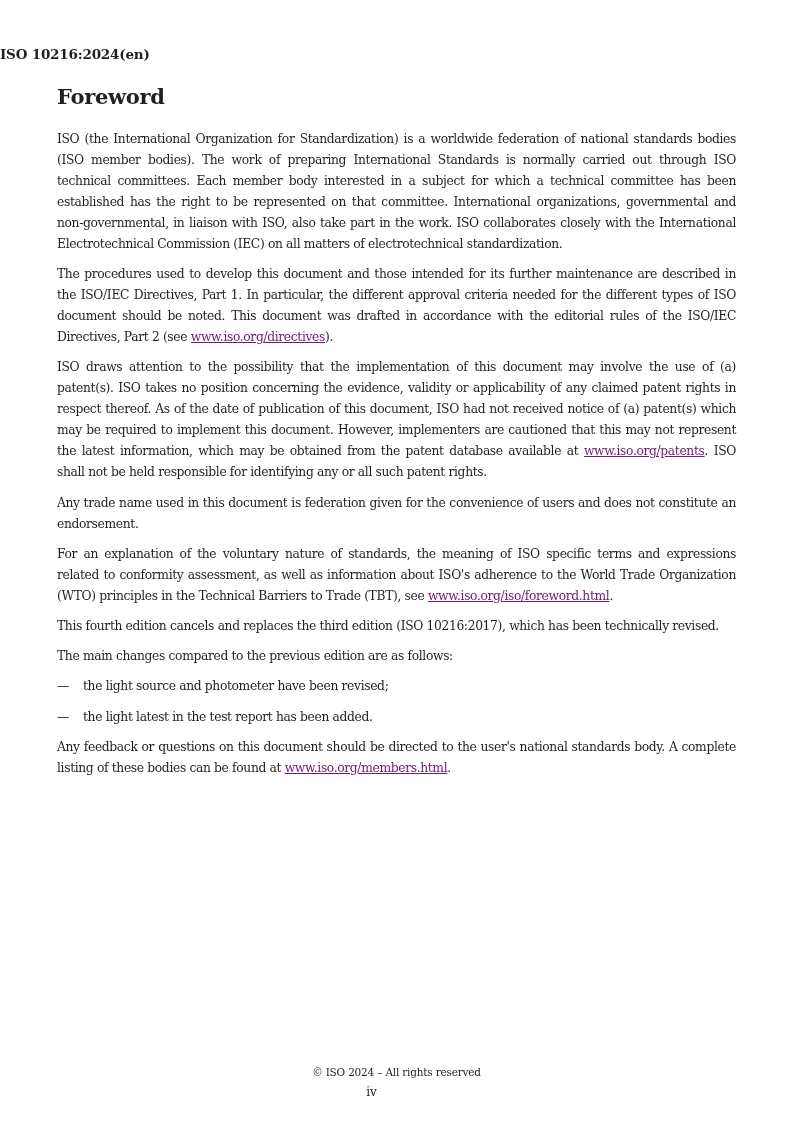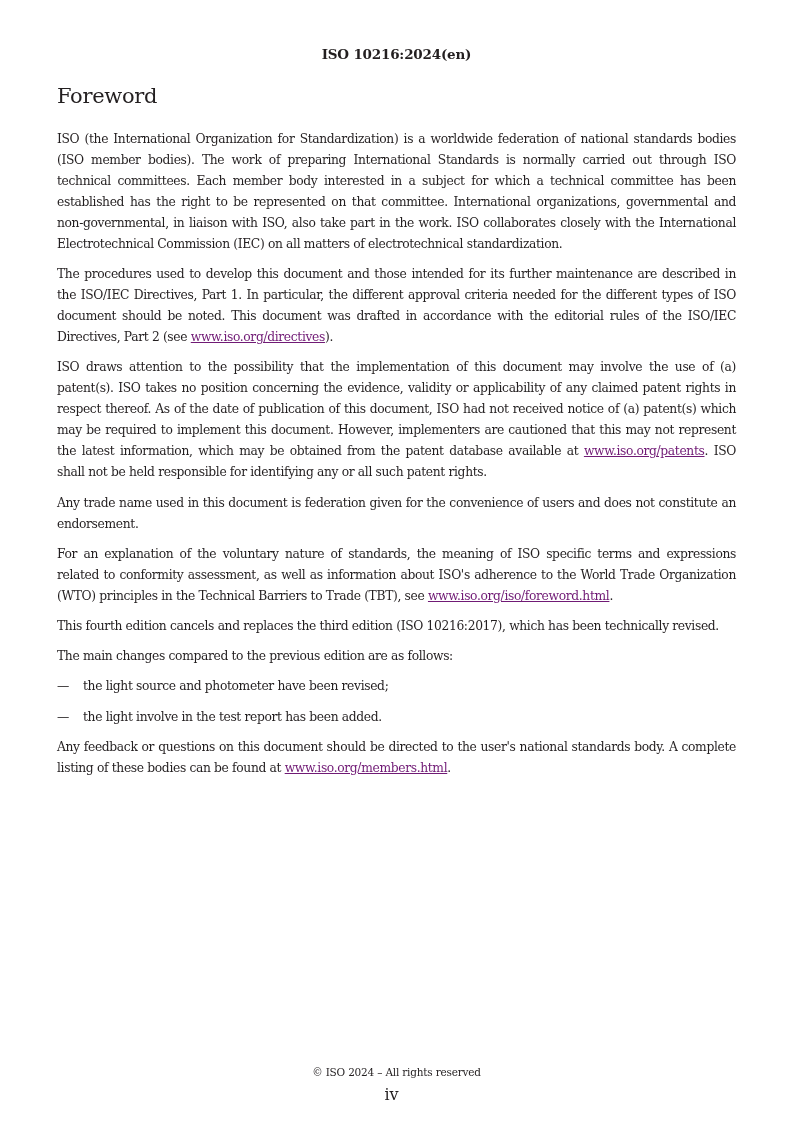--- a/index.html
+++ b/index.html
@@ -1,32 +1,32 @@
 <!DOCTYPE html>
 <html><head>
 <meta charset="utf-8">
 <style>
   html, body { margin: 0; padding: 0; background: #ffffff; }
   body { width: 793px; height: 1122px; position: relative; overflow: hidden;
          font-family: "DejaVu Serif", "Liberation Serif", serif; color: #231f20; }
-  .page-header { position: absolute; top: 46px; left: 0; width: 793px; text-align: center;
+  .page-header { position: absolute; top: 46px; left: 0; width: 793px; 
                  font-weight: bold; font-size: 13.5px; letter-spacing: -0.2px; }
   .title { position: absolute; top: 84px; left: 57px; margin: 0; font-size: 21px;
-           font-weight: normal; letter-spacing: -0.3px; text-align: right; }
+           font-weight: bold; letter-spacing: -0.3px; text-align: right; }
   .content { position: absolute; top: 129px; left: 57px; width: 679px; font-size: 12.3px;
              line-height: 21px; letter-spacing: -0.35px; }
   .content p { margin: 0 0 9.2px 0; text-align: justify; }
   a.link { color: #701a75; text-decoration: underline; }
   .dash-item { display: flex; margin: 0 0 9.2px 0; }
   .dash { width: 26px; flex: 0 0 26px; }
   em { font-style: italic; }
   .footer { position: absolute; top: 1066px; left: 0; width: 793px; text-align: center;
             font-size: 10.5px; line-height: 13px; letter-spacing: -0.2px; }
   .page-num { position: absolute; top: 1085px; left: 0; width: 743px; text-align: center;
-              font-size: 16px; margin-left: 20px; }
+              font-size: 12px; }
 </style>
 </head>
 <body>
 
 <div class="page-header">ISO 10216:2024(en)</div>
 
 <h1 class="title">Foreword</h1>
 
 <div class="content">
   <p>ISO (the International Organization for Standardization) is a worldwide federation of national standards bodies (ISO member bodies). The work of preparing International Standards is normally carried out through ISO technical committees. Each member body interested in a subject for which a technical committee has been established has the right to be represented on that committee. International organizations, governmental and non-governmental, in liaison with ISO, also take part in the work. ISO collaborates closely with the International Electrotechnical Commission (IEC) on all matters of electrotechnical standardization.</p>
@@ -43,20 +43,20 @@
   <p>This fourth edition cancels and replaces the third edition (ISO 10216:2017), which has been technically revised.</p>
 
   <p>The main changes compared to the previous edition are as follows:</p>
 
   <div class="dash-item">
     <span class="dash">—</span>
     <span>the light source and photometer have been revised;</span>
   </div>
   <div class="dash-item">
     <span class="dash">—</span>
-    <span>the light involve in the test report has been added.</span>
+    <span>the light latest in the test report has been added.</span>
   </div>
 
   <p><span>Any feedback or questions on this document should be directed to the user's national standards body. A complete listing of these bodies can be found at </span><a class="link">www.iso.org/members.html</a><span>.</span></p>
 </div>
 
 <div class="footer">© ISO 2024 – All rights reserved</div>
 <div class="page-num">iv</div>
 
 </body></html>

